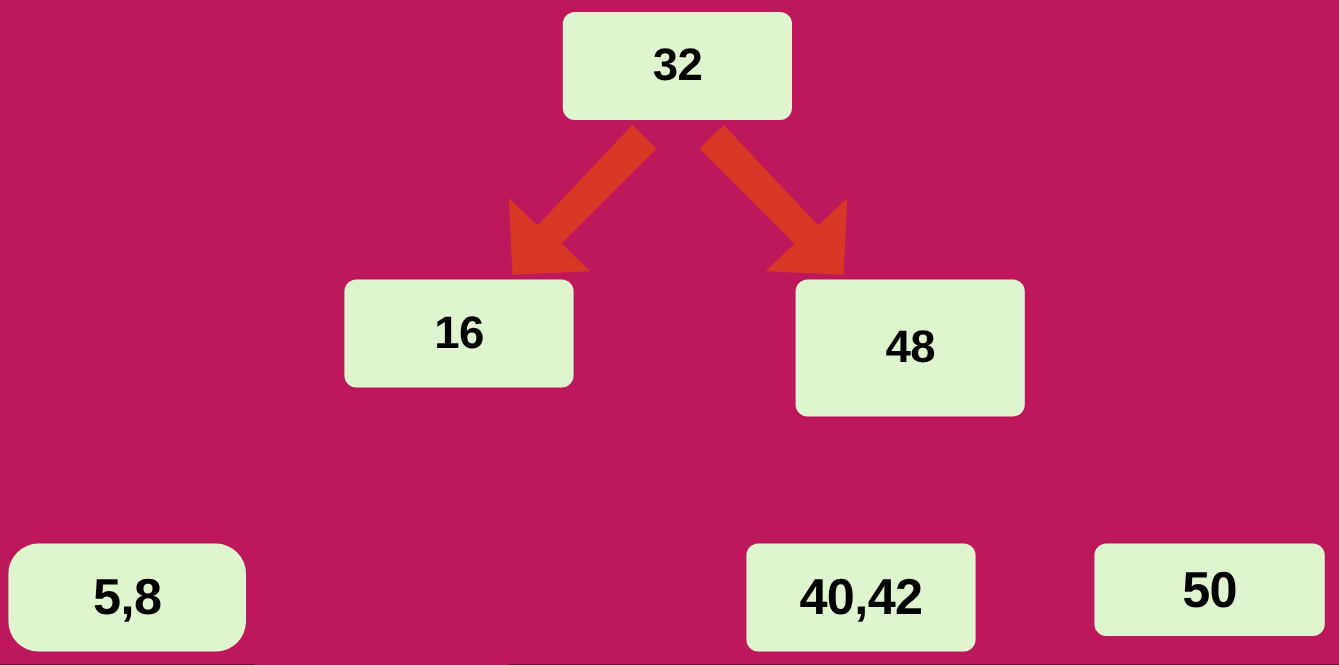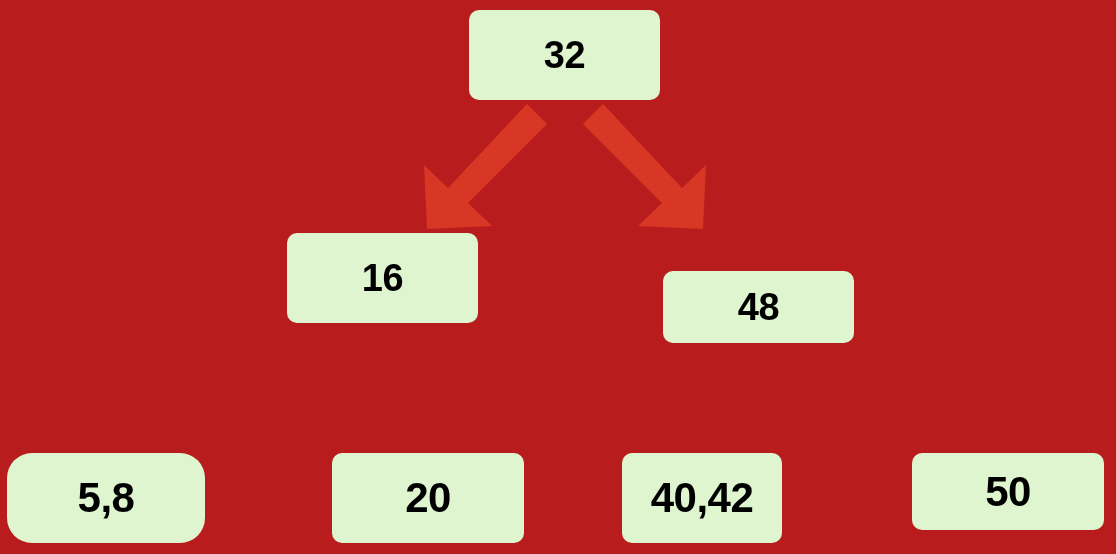--- a/index.html
+++ b/index.html
@@ -7,21 +7,21 @@
     padding: 0;
     background: #000000;
   }
   body {
     font-family: "Liberation Sans", sans-serif;
   }
   #canvas {
     position: relative;
     width: 1116px;
     height: 554px;
-    background: #b91c1c;
+    background: #be185d;
     overflow: hidden;
   }
   .node {
     position: absolute;
     background: #def5cf;
     border-radius: 10px;
     display: flex;
     align-items: center;
     justify-content: center;
     box-sizing: border-box;
@@ -61,33 +61,30 @@
   </svg>
 
   <div class="node root" style="left:469px; top:10px; width:191px; height:90px;">
     <span class="node-label">32</span>
   </div>
 
   <div class="node level2" style="left:287px; top:233px; width:191px; height:90px;text-align:center;">
     <span class="node-label">16</span>
   </div>
 
-  <div class="node level2" style="left:663px; top:233px; width:191px; height:72px;margin-top:38px;">
+  <div class="node level2" style="left:663px; top:233px; width:191px; height:114px;">
     <span class="node-label">48</span>
   </div>
 
   <div class="node leaf" style="left:7px; top:453px; width:198px; height:90px;border-radius:25px;">
     <span class="node-label">5,8</span>
   </div>
 
-  <div class="node leaf" style="left:332px; top:453px; width:192px; height:90px;">
-    <span class="node-label">20</span>
-  </div>
 
-  <div class="node leaf" style="left:622px; top:453px; width:160px; height:90px;">
+  <div class="node leaf" style="left:622px; top:453px; width:191px; height:90px;">
     <span class="node-label">40,42</span>
   </div>
 
   <div class="node leaf" style="left:912px; top:453px; width:192px; height:77px;">
     <span class="node-label">50</span>
   </div>
 
 </div>
 
 </body></html>

